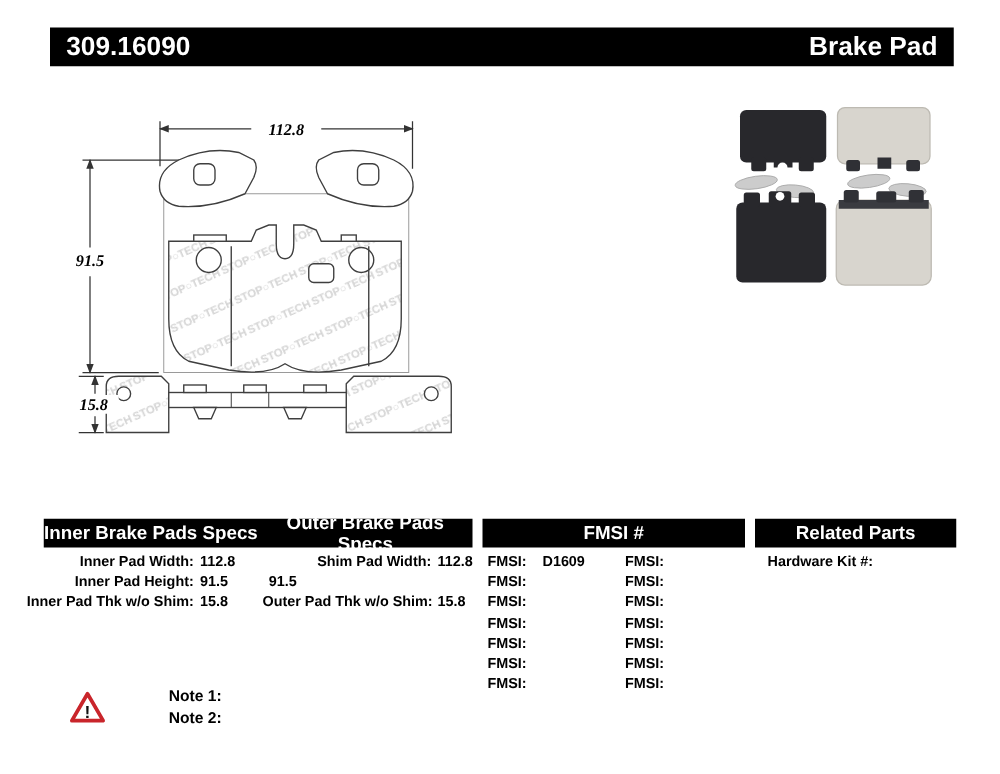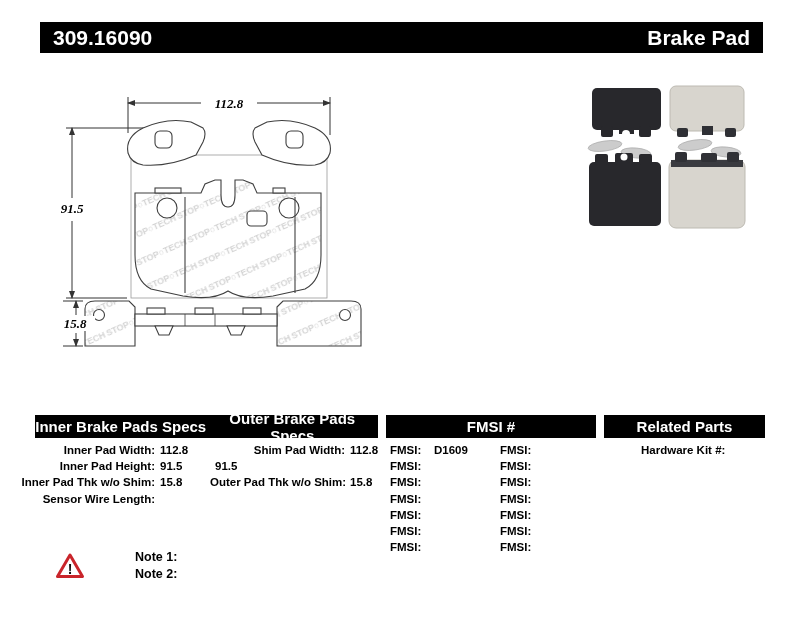--- a/index.html
+++ b/index.html
@@ -15,21 +15,21 @@
   #hdr-fmsi{left:386px;width:210px;justify-content:center;}
   #hdr-related{left:604px;width:161px;justify-content:center;}
   .col{position:absolute;top:442px;}
   .row{display:flex;font-size:11.5px;font-weight:bold;line-height:16.2px;white-space:nowrap;}
   .rlabel{text-align:right;}
   .rvalue{padding-left:5px;}
   #col-inner{left:20px}  #col-inner .rlabel{width:135px}
   #col-outer{left:210px} #col-outer .rlabel{width:135px}
   #col-fmsi1{left:390px} #col-fmsi1 .rlabel{width:34px;text-align:left}
   #col-fmsi2{left:500px} #col-fmsi2 .rlabel{width:34px;text-align:left}
-  #col-related{left:641px} #col-related .rlabel{text-align:left}
+  #col-related{left:614px} #col-related .rlabel{text-align:left}
   #col-fmsi1 .rvalue,#col-fmsi2 .rvalue{padding-left:10px}
   #notes{position:absolute;left:95px;top:549px;}
   .note-line{font-size:12.5px;font-weight:bold;line-height:17px;margin-left:40px;}
   #warn{position:absolute;left:55px;top:551px;}
   svg{position:absolute;}
   #drawing{left:55px;top:85px;}
   #photo{left:575px;top:82px;}
   .dimtxt{font-family:"Liberation Serif",serif;font-style:italic;font-weight:bold;
           font-size:13px;fill:#000;}
 </style>
@@ -173,21 +173,20 @@
     </div>
     <div class="row">
       <span class="rlabel">Inner Pad Height:</span>
       <span class="rvalue">91.5</span>
     </div>
     <div class="row">
       <span class="rlabel">Inner Pad Thk w/o Shim:</span>
       <span class="rvalue">15.8</span>
     </div>
     <div class="row">
-      <span class="rlabel">Sensor Wire Length:</span>
       <span class="rvalue"></span>
     </div>
   </div>
 
   <div class="col" id="col-outer">
     <div class="row">
       <span class="rlabel">Shim Pad Width:</span>
       <span class="rvalue">112.8</span>
     </div>
     <div class="row">

